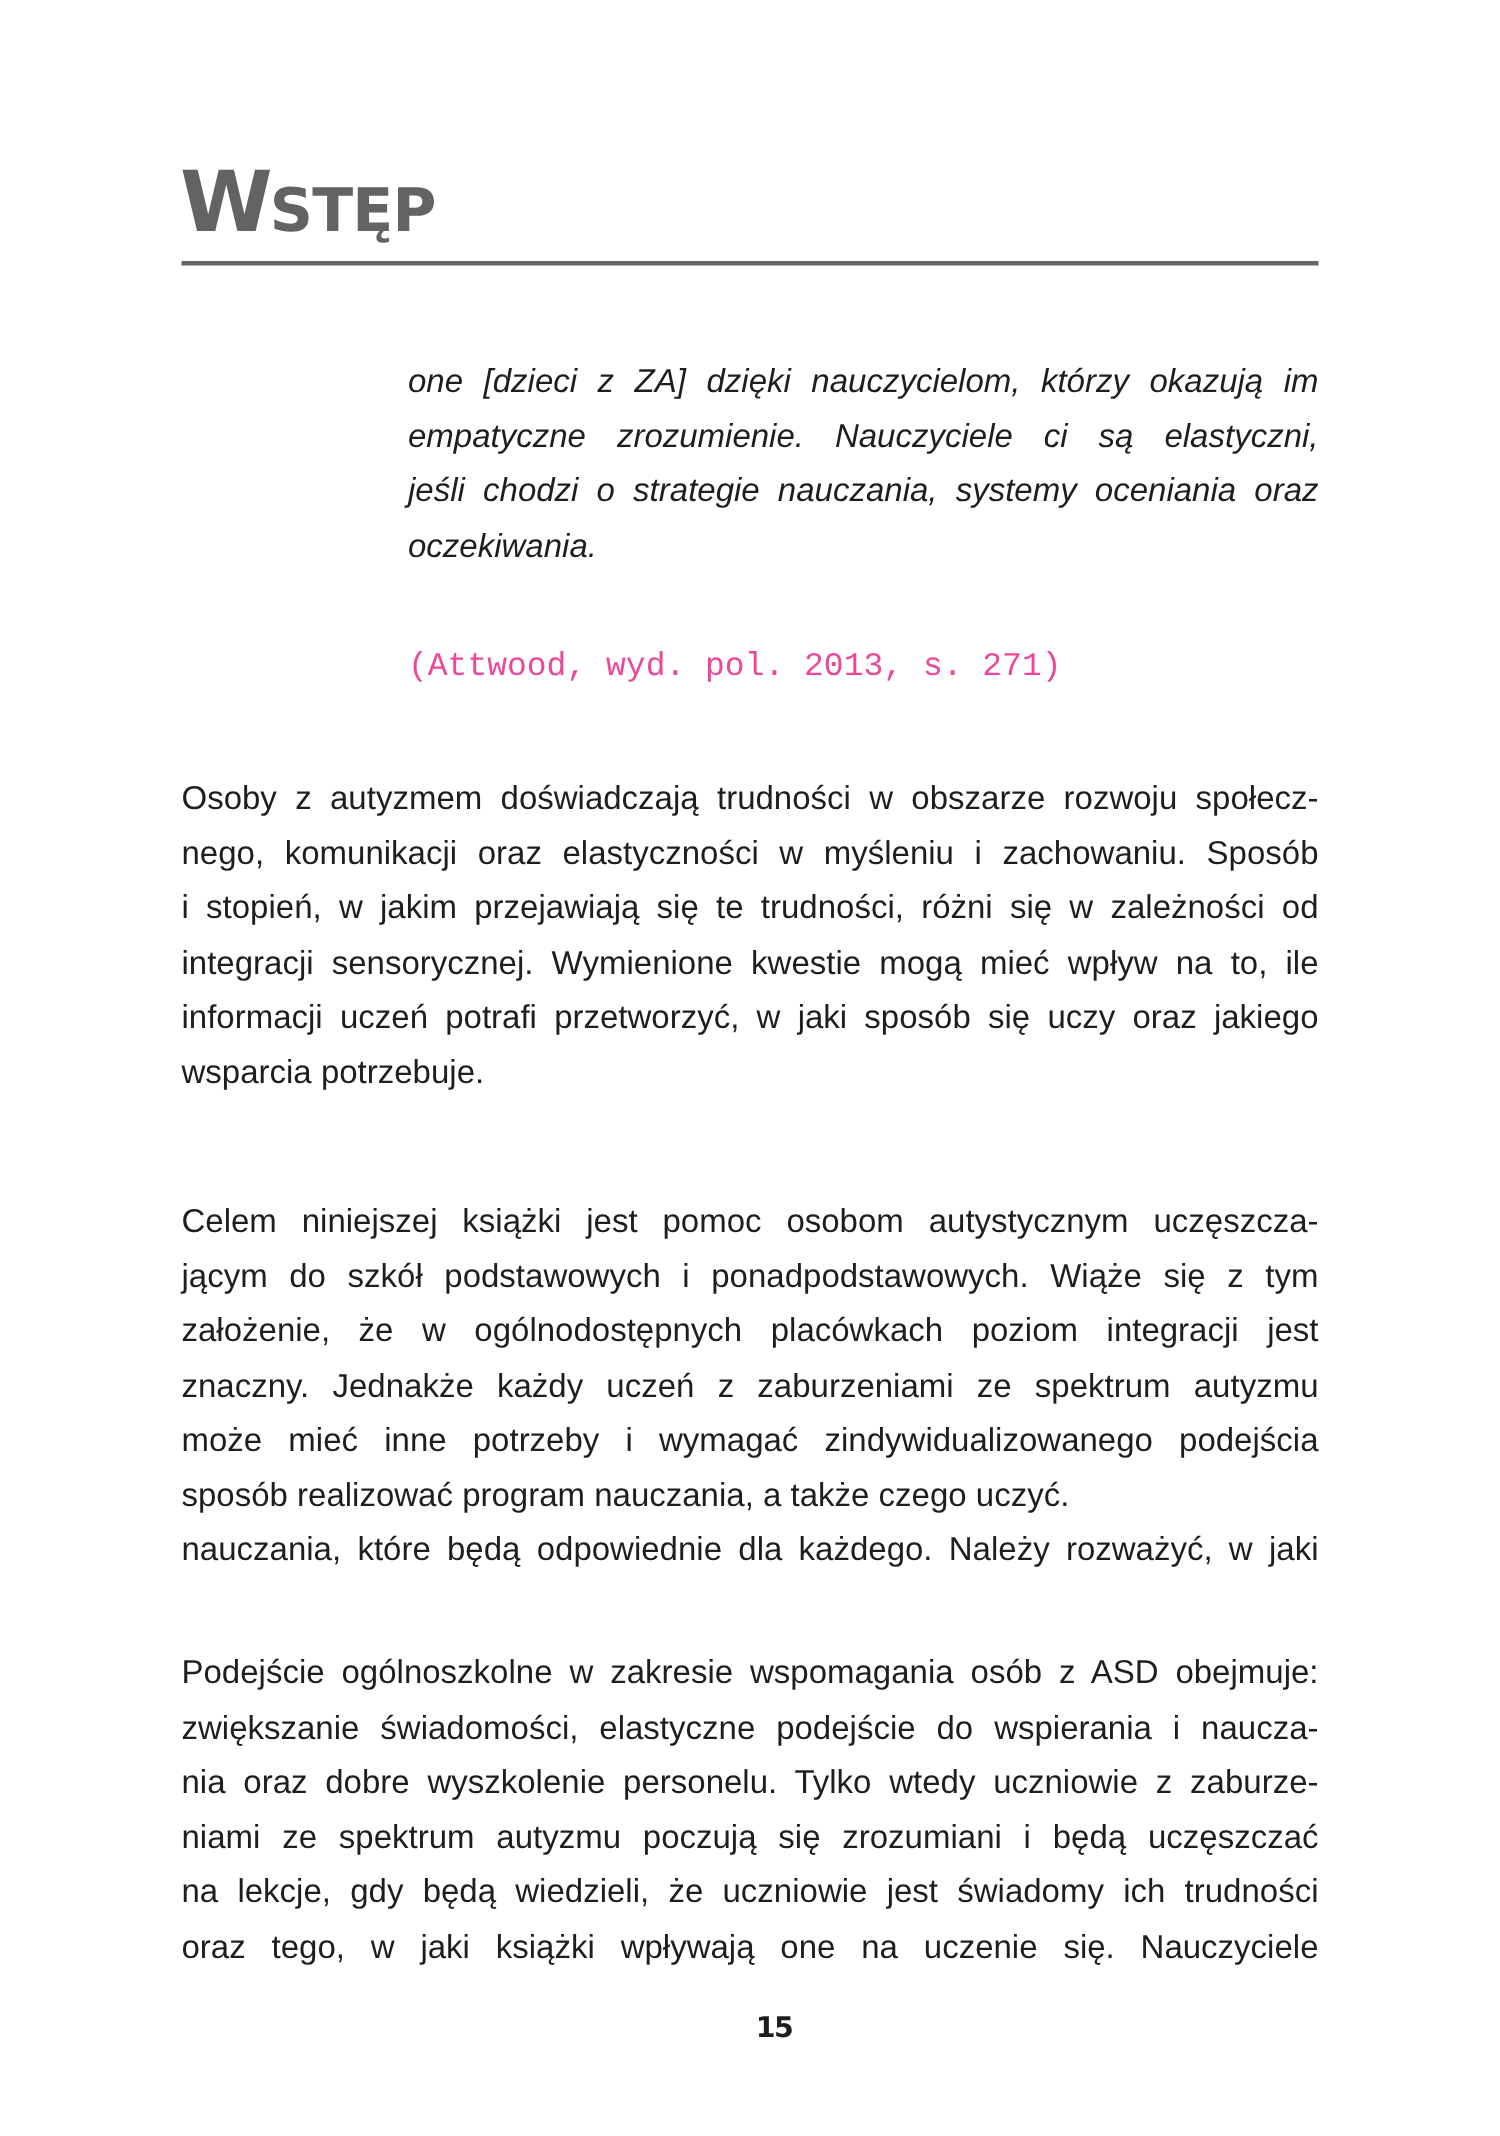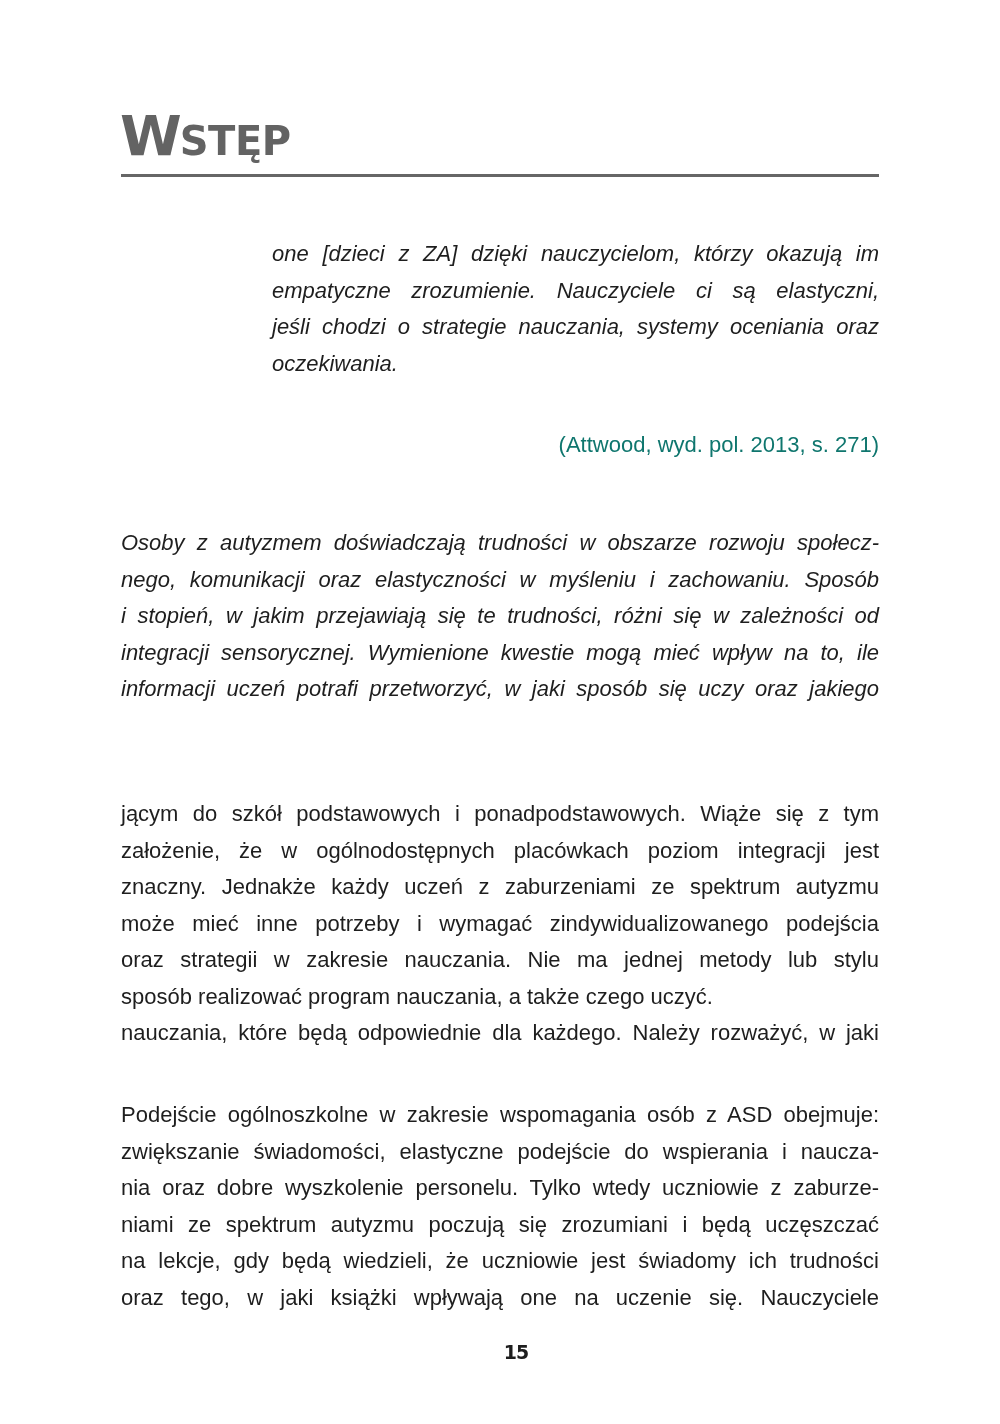--- a/index.html
+++ b/index.html
@@ -63,25 +63,25 @@
     height: 36.5px;
   }
   .epigraph .line.last {
     text-align-last: left;
   }
   .citation {
     position: absolute;
     left: 272px;
     top: 427px;
     width: 607px;
-    text-align: right;
-    font-family: Liberation Sans, sans-serif;
+    text-align: left;
+    font-family: Liberation Mono, monospace;
     font-size: 22px;
     line-height: 36px;
-    color: #0f766e;
+    color: #ec4899;
   }
   .body-text {
     position: absolute;
     left: 121px;
     width: 758px;
     font-family: "Liberation Sans", sans-serif;
     font-size: 22px;
     color: #1e1e1e;
   }
   .body-text .line {
@@ -89,21 +89,21 @@
     height: 36.5px;
     line-height: 36.5px;
     text-align: justify;
     text-align-last: justify;
     white-space: nowrap;
     transform-origin: left center;
   }
   .body-text .line.last {
     text-align-last: left;
   }
-  .para-1 { top: 525px; font-style: italic; }
+  .para-1 { top: 514px; }
   .para-2 { top: 796px; }
   .para-3 { top: 1097px; }
   .page-number {
     position: absolute;
     left: 16px;
     width: 1000px;
     top: 1338px;
     text-align: center;
     font-family: "DejaVu Sans", sans-serif;
     font-weight: bold;
@@ -128,28 +128,29 @@
     <span class="line last">oczekiwania.</span>
   </div>
   <div class="citation">(Attwood, wyd. pol. 2013, s. 271)</div>
 
   <div class="body-text para-1">
     <span class="line">Osoby z autyzmem doświadczają trudności w obszarze rozwoju społecz-</span>
     <span class="line">nego, komunikacji oraz elastyczności w myśleniu i zachowaniu. Sposób</span>
     <span class="line">i stopień, w jakim przejawiają się te trudności, różni się w zależności od</span>
     <span class="line">integracji sensorycznej. Wymienione kwestie mogą mieć wpływ na to, ile</span>
     <span class="line">informacji uczeń potrafi przetworzyć, w jaki sposób się uczy oraz jakiego</span>
+    <span class="line last">wsparcia potrzebuje.</span>
   </div>
 
   <div class="body-text para-2">
+    <span class="line">Celem niniejszej książki jest pomoc osobom autystycznym uczęszcza-</span>
     <span class="line">jącym do szkół podstawowych i ponadpodstawowych. Wiąże się z tym</span>
     <span class="line">założenie, że w ogólnodostępnych placówkach poziom integracji jest</span>
     <span class="line">znaczny. Jednakże każdy uczeń z zaburzeniami ze spektrum autyzmu</span>
     <span class="line">może mieć inne potrzeby i wymagać zindywidualizowanego podejścia</span>
-    <span class="line">oraz strategii w zakresie nauczania. Nie ma jednej metody lub stylu</span>
     <span class="line last">sposób realizować program nauczania, a także czego uczyć.</span>
     <span class="line">nauczania, które będą odpowiednie dla każdego. Należy rozważyć, w jaki</span>
   </div>
 
   <div class="body-text para-3">
     <span class="line">Podejście ogólnoszkolne w zakresie wspomagania osób z ASD obejmuje:</span>
     <span class="line">zwiększanie świadomości, elastyczne podejście do wspierania i naucza-</span>
     <span class="line">nia oraz dobre wyszkolenie personelu. Tylko wtedy uczniowie z zaburze-</span>
     <span class="line">niami ze spektrum autyzmu poczują się zrozumiani i będą uczęszczać</span>
     <span class="line">na lekcje, gdy będą wiedzieli, że uczniowie jest świadomy ich trudności</span>

